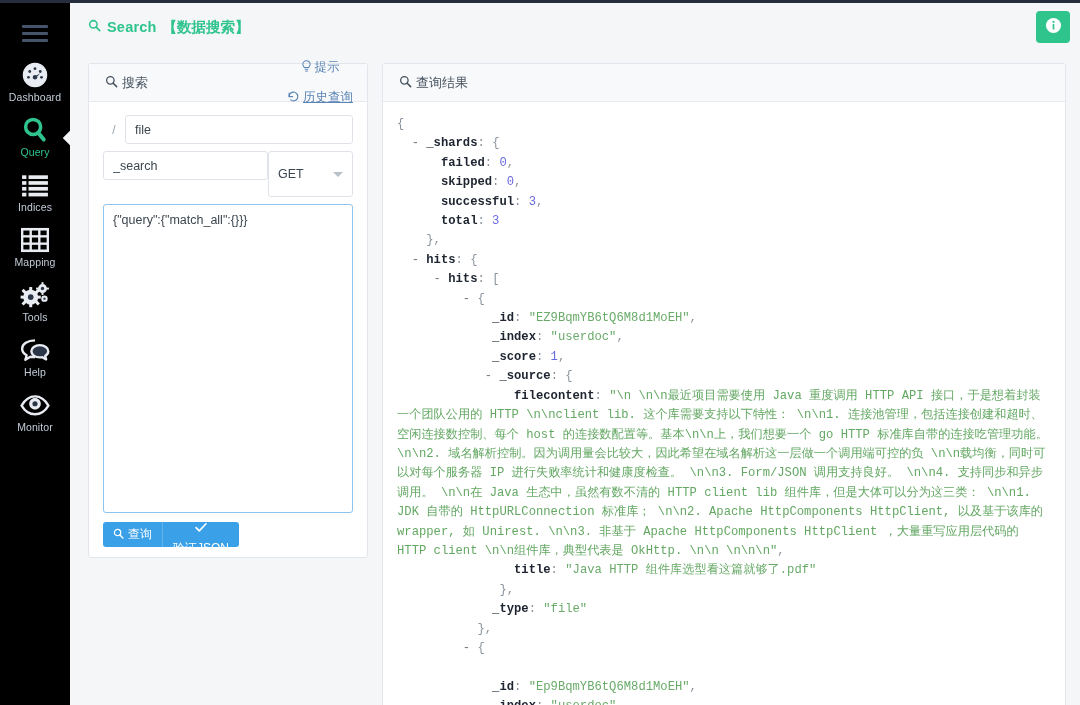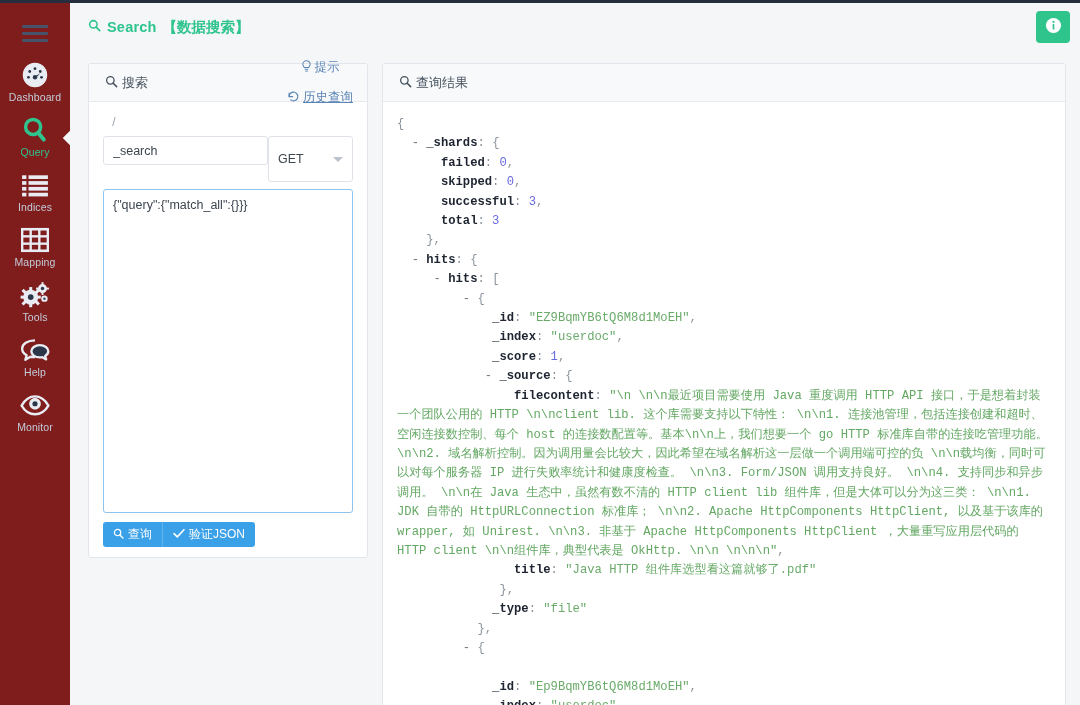--- a/index.html
+++ b/index.html
@@ -14,21 +14,21 @@
     position: relative;
     width: 1080px; height: 705px;
     display: flex;
     background: #eef0f4;
     border-top: 3px solid #262d3d;
   }
 
   
   .sidebar {
     width: 70px;
-    background: #7f1d1d;
+    background: #000000;
     flex: 0 0 70px;
     display: flex;
     flex-direction: column;
     align-items: center;
     padding-top: 8px;
     position: relative;
     z-index: 5;
   }
   .hamburger {
     width: 70px; height: 44px;
@@ -247,21 +247,21 @@
     border: none;
     font-size: 12px;
     padding: 0 10px;
     display: flex;
     align-items: center;
     gap: 4px;
     cursor: pointer;
     font-family: "Liberation Sans", sans-serif;
   }
   .btn.first { border-radius: 3px 0 0 3px; }
-  .btn.second { border-radius: 0 3px 3px 0; border-left: 1px solid #62b2ec; }
+  .btn.second { border-radius: 0 3px 3px 0; border-left: 1px solid #62b2ec; flex-direction: column; }
 
   
   .result-panel {
     flex: 1 1 auto;
     min-width: 0;
     margin-bottom: -14px;
   }
   .result-body {
     flex: 1 1 auto;
     overflow: hidden;
@@ -462,20 +462,21 @@
                   </svg>
               </span>
               <span class="lbl">历史查询</span>
             </a>
           </div>
         </div>
 
         <div class="search-body">
           <div class="row">
             <span class="slash">/</span>
+            <input class="inp type-input" value="file" style="">
           </div>
 
           <div class="row">
             <input class="inp ep-input" value="_search" style="">
             <div class="method-select">
               <span>GET</span>
               <span class="caret"></span>
             </div>
           </div>
 

